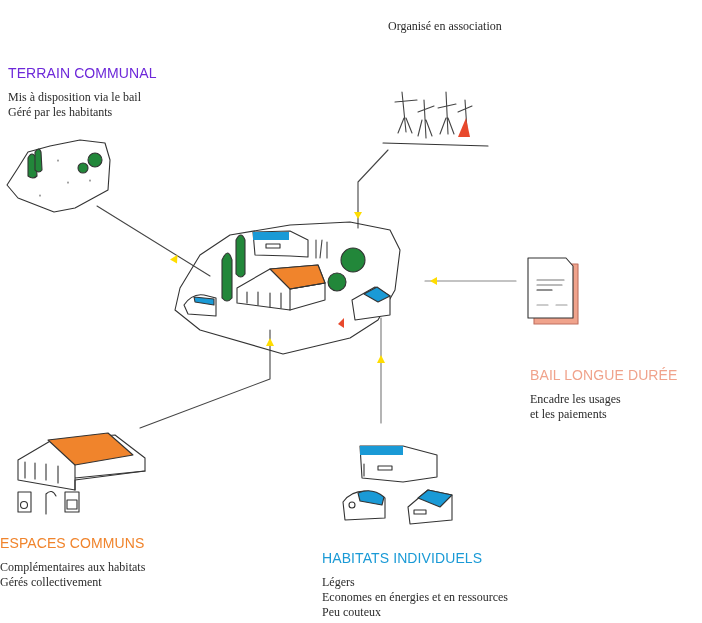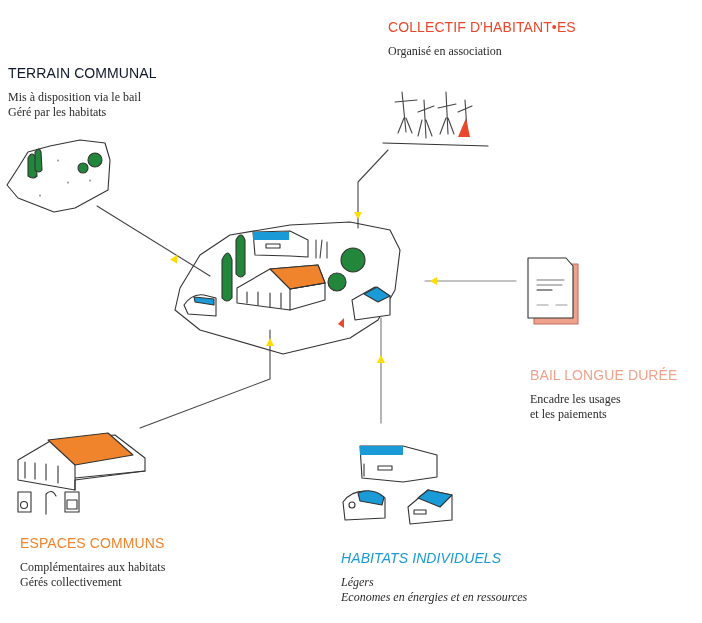--- a/index.html
+++ b/index.html
@@ -4,22 +4,22 @@
 <style>
   html, body { margin:0; padding:0; background:#ffffff; }
   body { width:702px; height:623px; position:relative; overflow:hidden; font-family:"DejaVu Serif", serif; }
   #art { position:absolute; left:0; top:0; width:702px; height:623px; }
   .block { position:absolute; }
   .title { font-family:"Liberation Sans", sans-serif; font-size:14px; letter-spacing:0.1px; margin:0 0 9px 0; line-height:16px; white-space:nowrap; }
   .line { font-family:"Liberation Serif", serif; font-size:12px; color:#2a2a2a; line-height:15px; white-space:nowrap; }
   #b-terrain { left:8px; top:65px; }
   #b-collectif { left:388px; top:19px; }
   #b-bail { left:530px; top:347px;margin-top:20px; }
-  #b-espaces { left:20px; top:535px; }
-  #b-habitats { left:341px; top:550px;font-style:italic; }
+  #b-espaces { left:0; top:535px; }
+  #b-habitats { left:322px; top:550px; }
 </style>
 </head>
 <body>
 
 <svg id="art" viewBox="0 0 702 623" xmlns="http://www.w3.org/2000/svg">
   <g fill="none" stroke="#333" stroke-width="1.1" stroke-linecap="round" stroke-linejoin="round">
 
     <g stroke="#444">
       <line x1="97" y1="206" x2="210" y2="276"></line>
       <polyline points="358,228 358,182 388,150"></polyline>
@@ -132,39 +132,39 @@
       <path d="M358,493 q14,-6 26,4 l-2,8 l-22,-4 Z" fill="#1a9ad6"></path>
       <circle cx="352" cy="505" r="3"></circle>
       <path d="M408,507 L428,490 L452,495 L452,520 L410,524 Z" fill="#fff"></path>
       <path d="M418,498 L428,490 L452,495 L440,507 Z" fill="#1a9ad6"></path>
       <rect x="414" y="510" width="12" height="4"></rect>
     </g>
   </g>
 </svg>
 
 <div class="block" id="b-terrain">
-  <div class="title" style="color:#0f172a">TERRAIN COMMUNAL</div>
+  <div class="title" style="color:#6d28d9">TERRAIN COMMUNAL</div>
   <div class="line">Mis à disposition via le bail</div>
-  <div class="line">Géré par les habitats</div>
+  <div class="line">Géré par les habitants</div>
 </div>
 
 <div class="block" id="b-collectif">
-  <div class="title" style="color:#e8482c">COLLECTIF D'HABITANT•ES</div>
   <div class="line">Organisé en association</div>
 </div>
 
 <div class="block" id="b-bail">
   <div class="title" style="color:#f0a38c">BAIL LONGUE DURÉE</div>
   <div class="line">Encadre les usages</div>
   <div class="line">et les paiements</div>
 </div>
 
 <div class="block" id="b-espaces">
   <div class="title" style="color:#f0842c">ESPACES COMMUNS</div>
   <div class="line">Complémentaires aux habitats</div>
   <div class="line">Gérés collectivement</div>
 </div>
 
 <div class="block" id="b-habitats">
   <div class="title" style="color:#1a9ad6">HABITATS INDIVIDUELS</div>
   <div class="line">Légers</div>
   <div class="line">Economes en énergies et en ressources</div>
+  <div class="line">Peu couteux</div>
 </div>
 
 </body></html>

